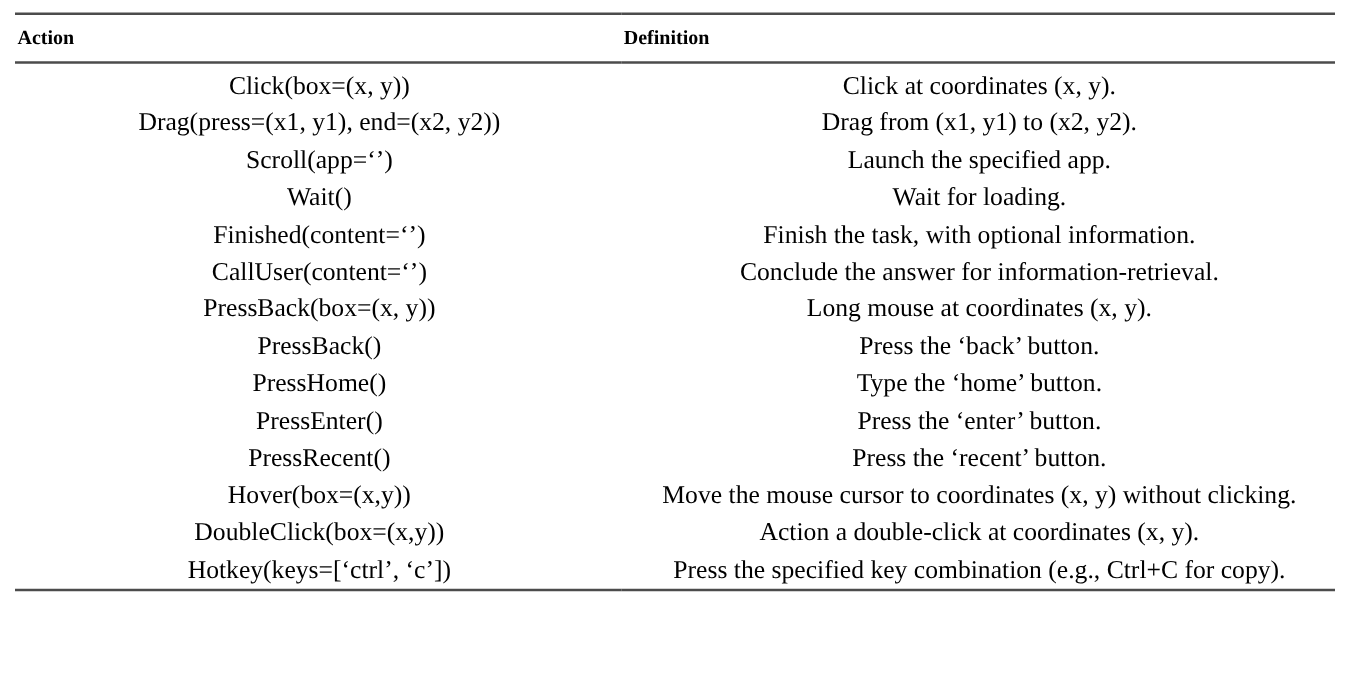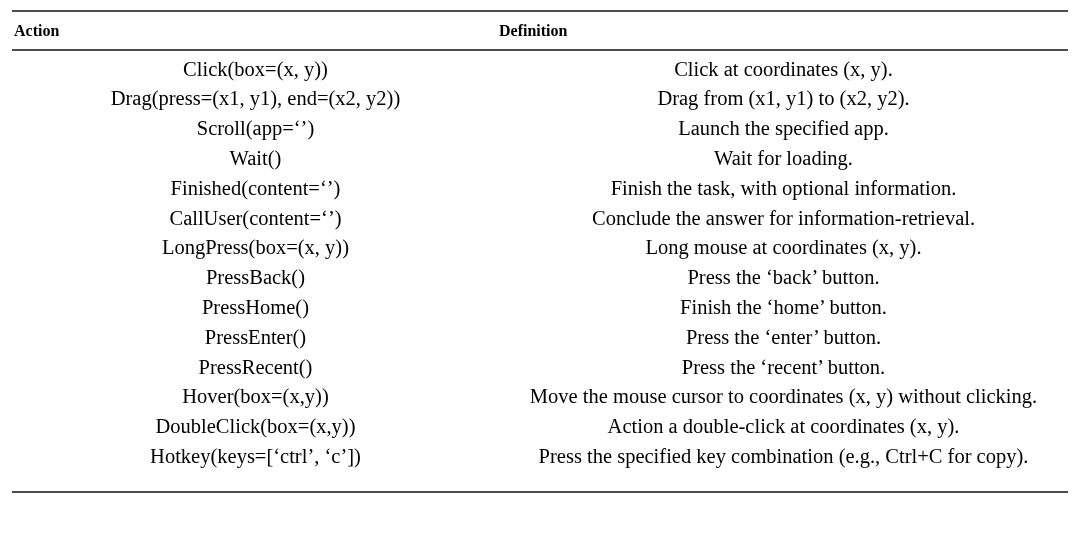--- a/index.html
+++ b/index.html
@@ -51,21 +51,21 @@
     font-size: 20.5px;
     line-height: 1;
     padding: 0 0 0 2px;
     height: 29.8px;
     vertical-align: middle;
     white-space: nowrap;
     font-weight: normal;
   }
 
   tbody tr:first-child td { padding-top: 3px; }
-  tbody tr:last-child  td { border-bottom: 2px solid #4c4c4c; padding-bottom: 20px; }
+  tbody tr:last-child  td { border-bottom: 2px solid #4c4c4c; padding-bottom: 0; }
 </style>
 </head>
 <body>
 
 <div class="table-wrap">
   <table class="action-table">
     <colgroup>
       <col class="col-action">
       <col class="col-def">
     </colgroup>
@@ -94,30 +94,30 @@
         </tr>
         <tr>
           <td>Finished(content=‘’)</td>
           <td>Finish the task, with optional information.</td>
         </tr>
         <tr>
           <td>CallUser(content=‘’)</td>
           <td>Conclude the answer for information-retrieval.</td>
         </tr>
         <tr>
-          <td>LongPress(box=(x, y))</td>
+          <td>PressBack(box=(x, y))</td>
           <td>Long mouse at coordinates (x, y).</td>
         </tr>
         <tr>
           <td>PressBack()</td>
           <td>Press the ‘back’ button.</td>
         </tr>
         <tr>
           <td>PressHome()</td>
-          <td>Finish the ‘home’ button.</td>
+          <td>Type the ‘home’ button.</td>
         </tr>
         <tr>
           <td>PressEnter()</td>
           <td>Press the ‘enter’ button.</td>
         </tr>
         <tr>
           <td>PressRecent()</td>
           <td>Press the ‘recent’ button.</td>
         </tr>
         <tr>

